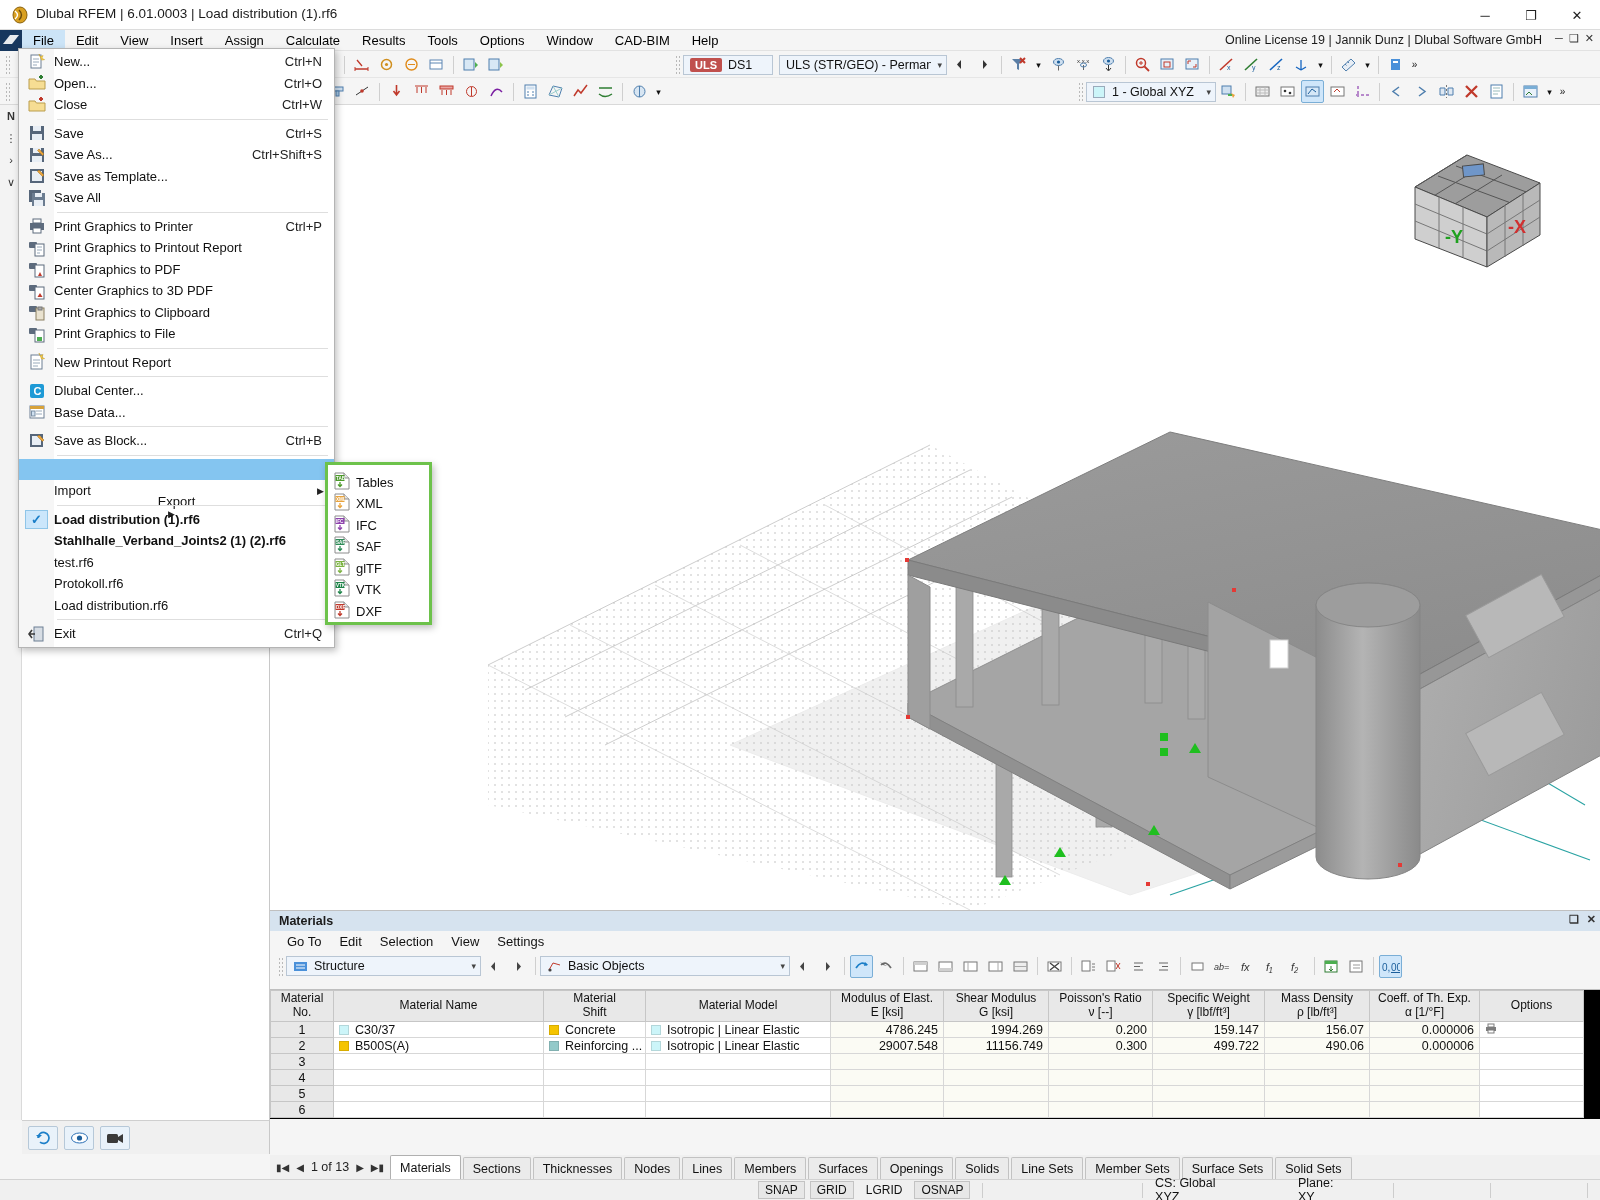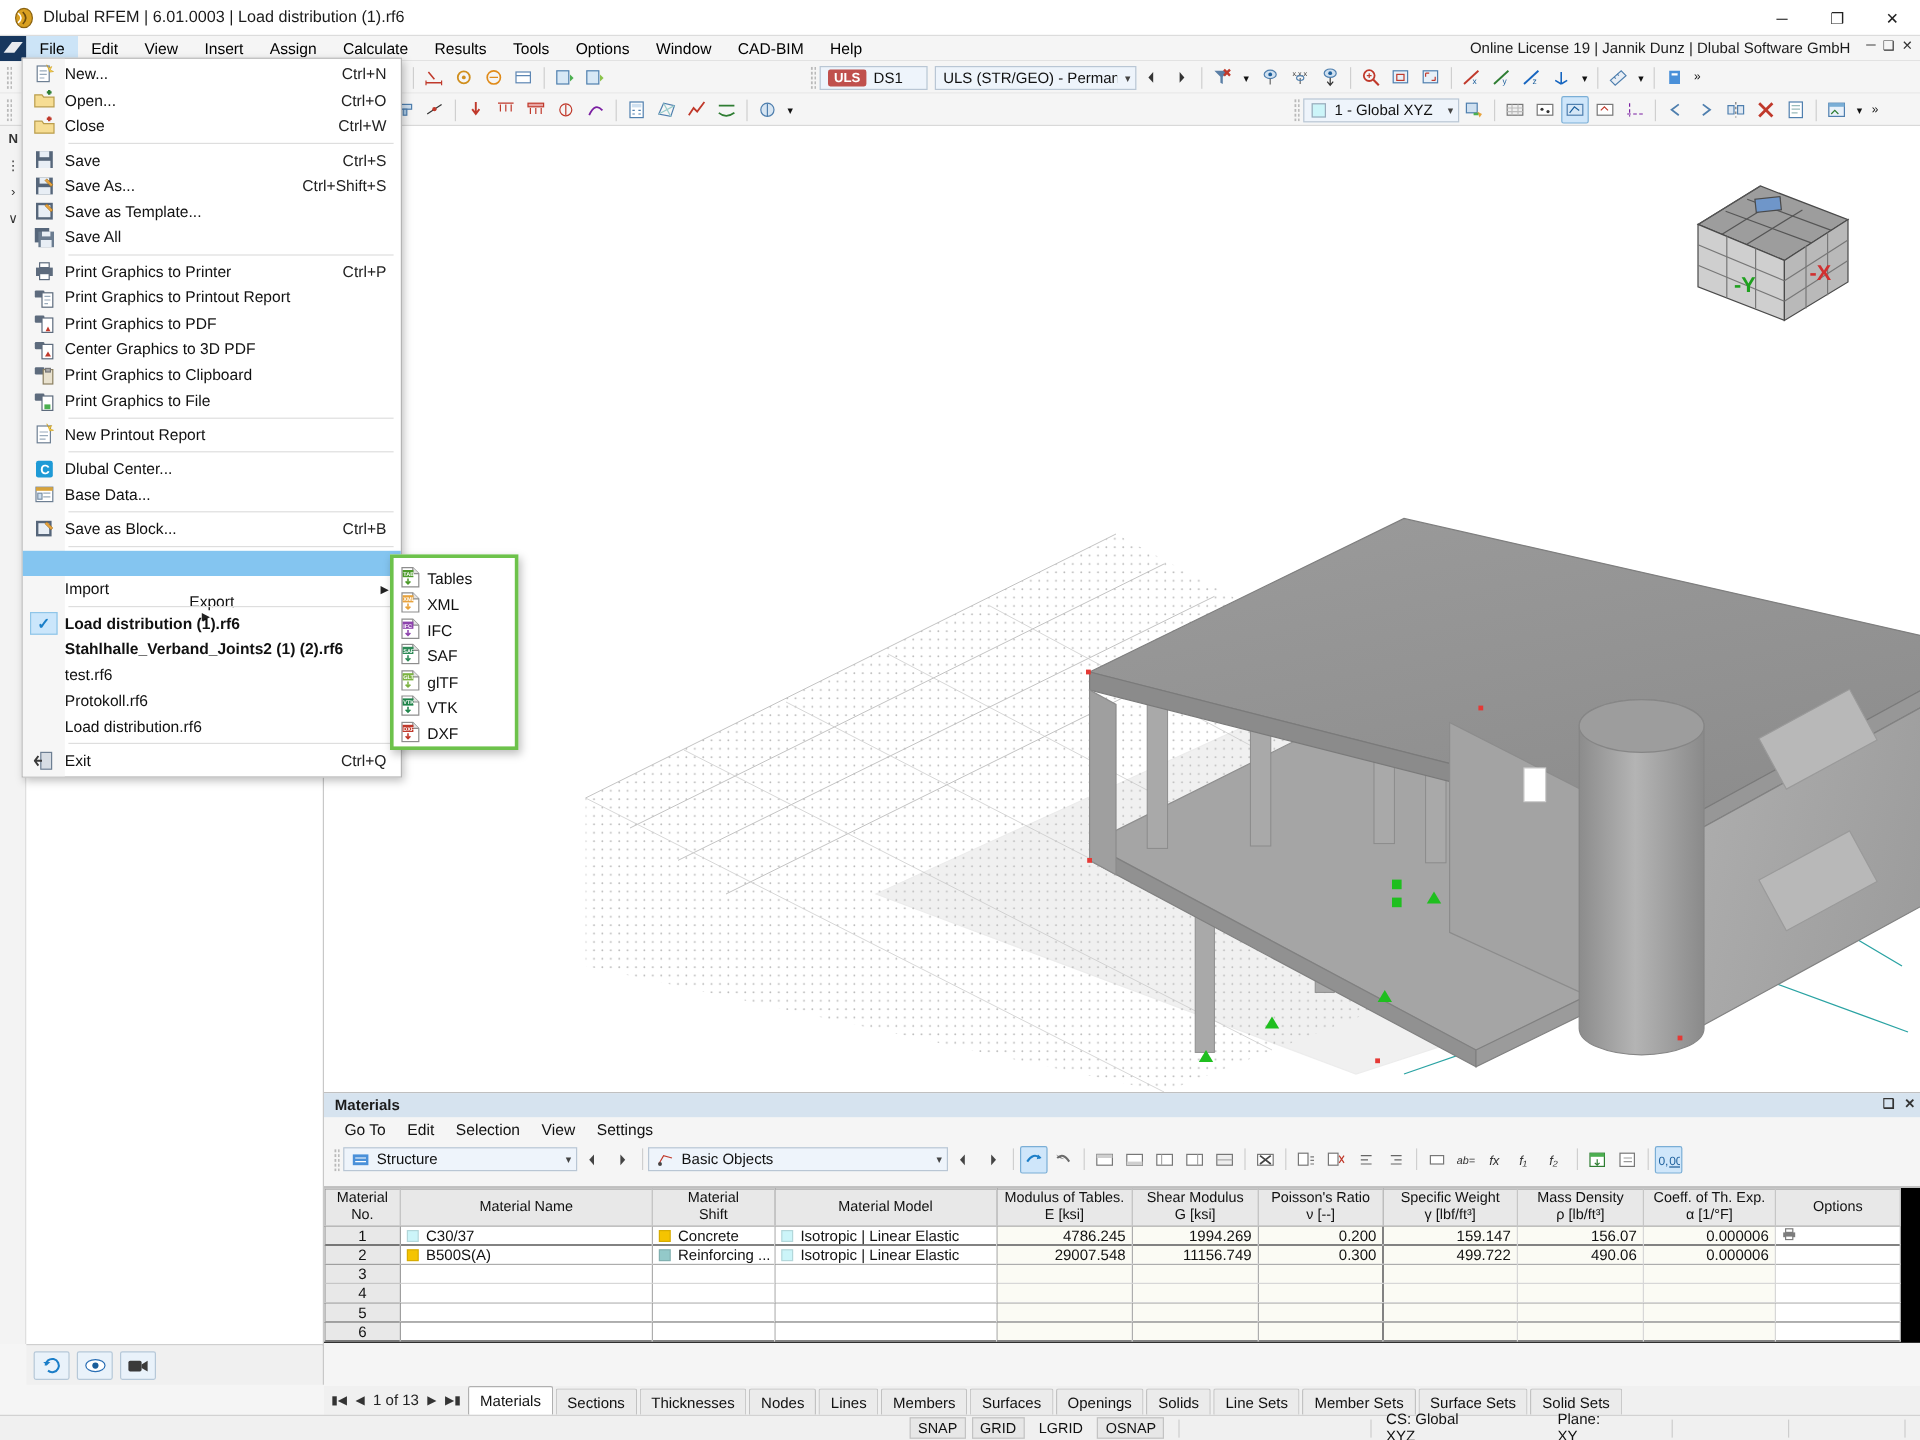--- a/index.html
+++ b/index.html
@@ -1160,21 +1160,21 @@
                 <div>Material Name</div>
               </th>
               <th>
                 <div>Material</div>
                 <div>Shift</div>
               </th>
               <th>
                 <div>Material Model</div>
               </th>
               <th>
-                <div>Modulus of Tables.</div>
+                <div>Modulus of Elast.</div>
                 <div>E [ksi]</div>
               </th>
               <th>
                 <div>Shear Modulus</div>
                 <div>G [ksi]</div>
               </th>
               <th>
                 <div>Poisson's Ratio</div>
                 <div>ν [--]</div>
               </th>

